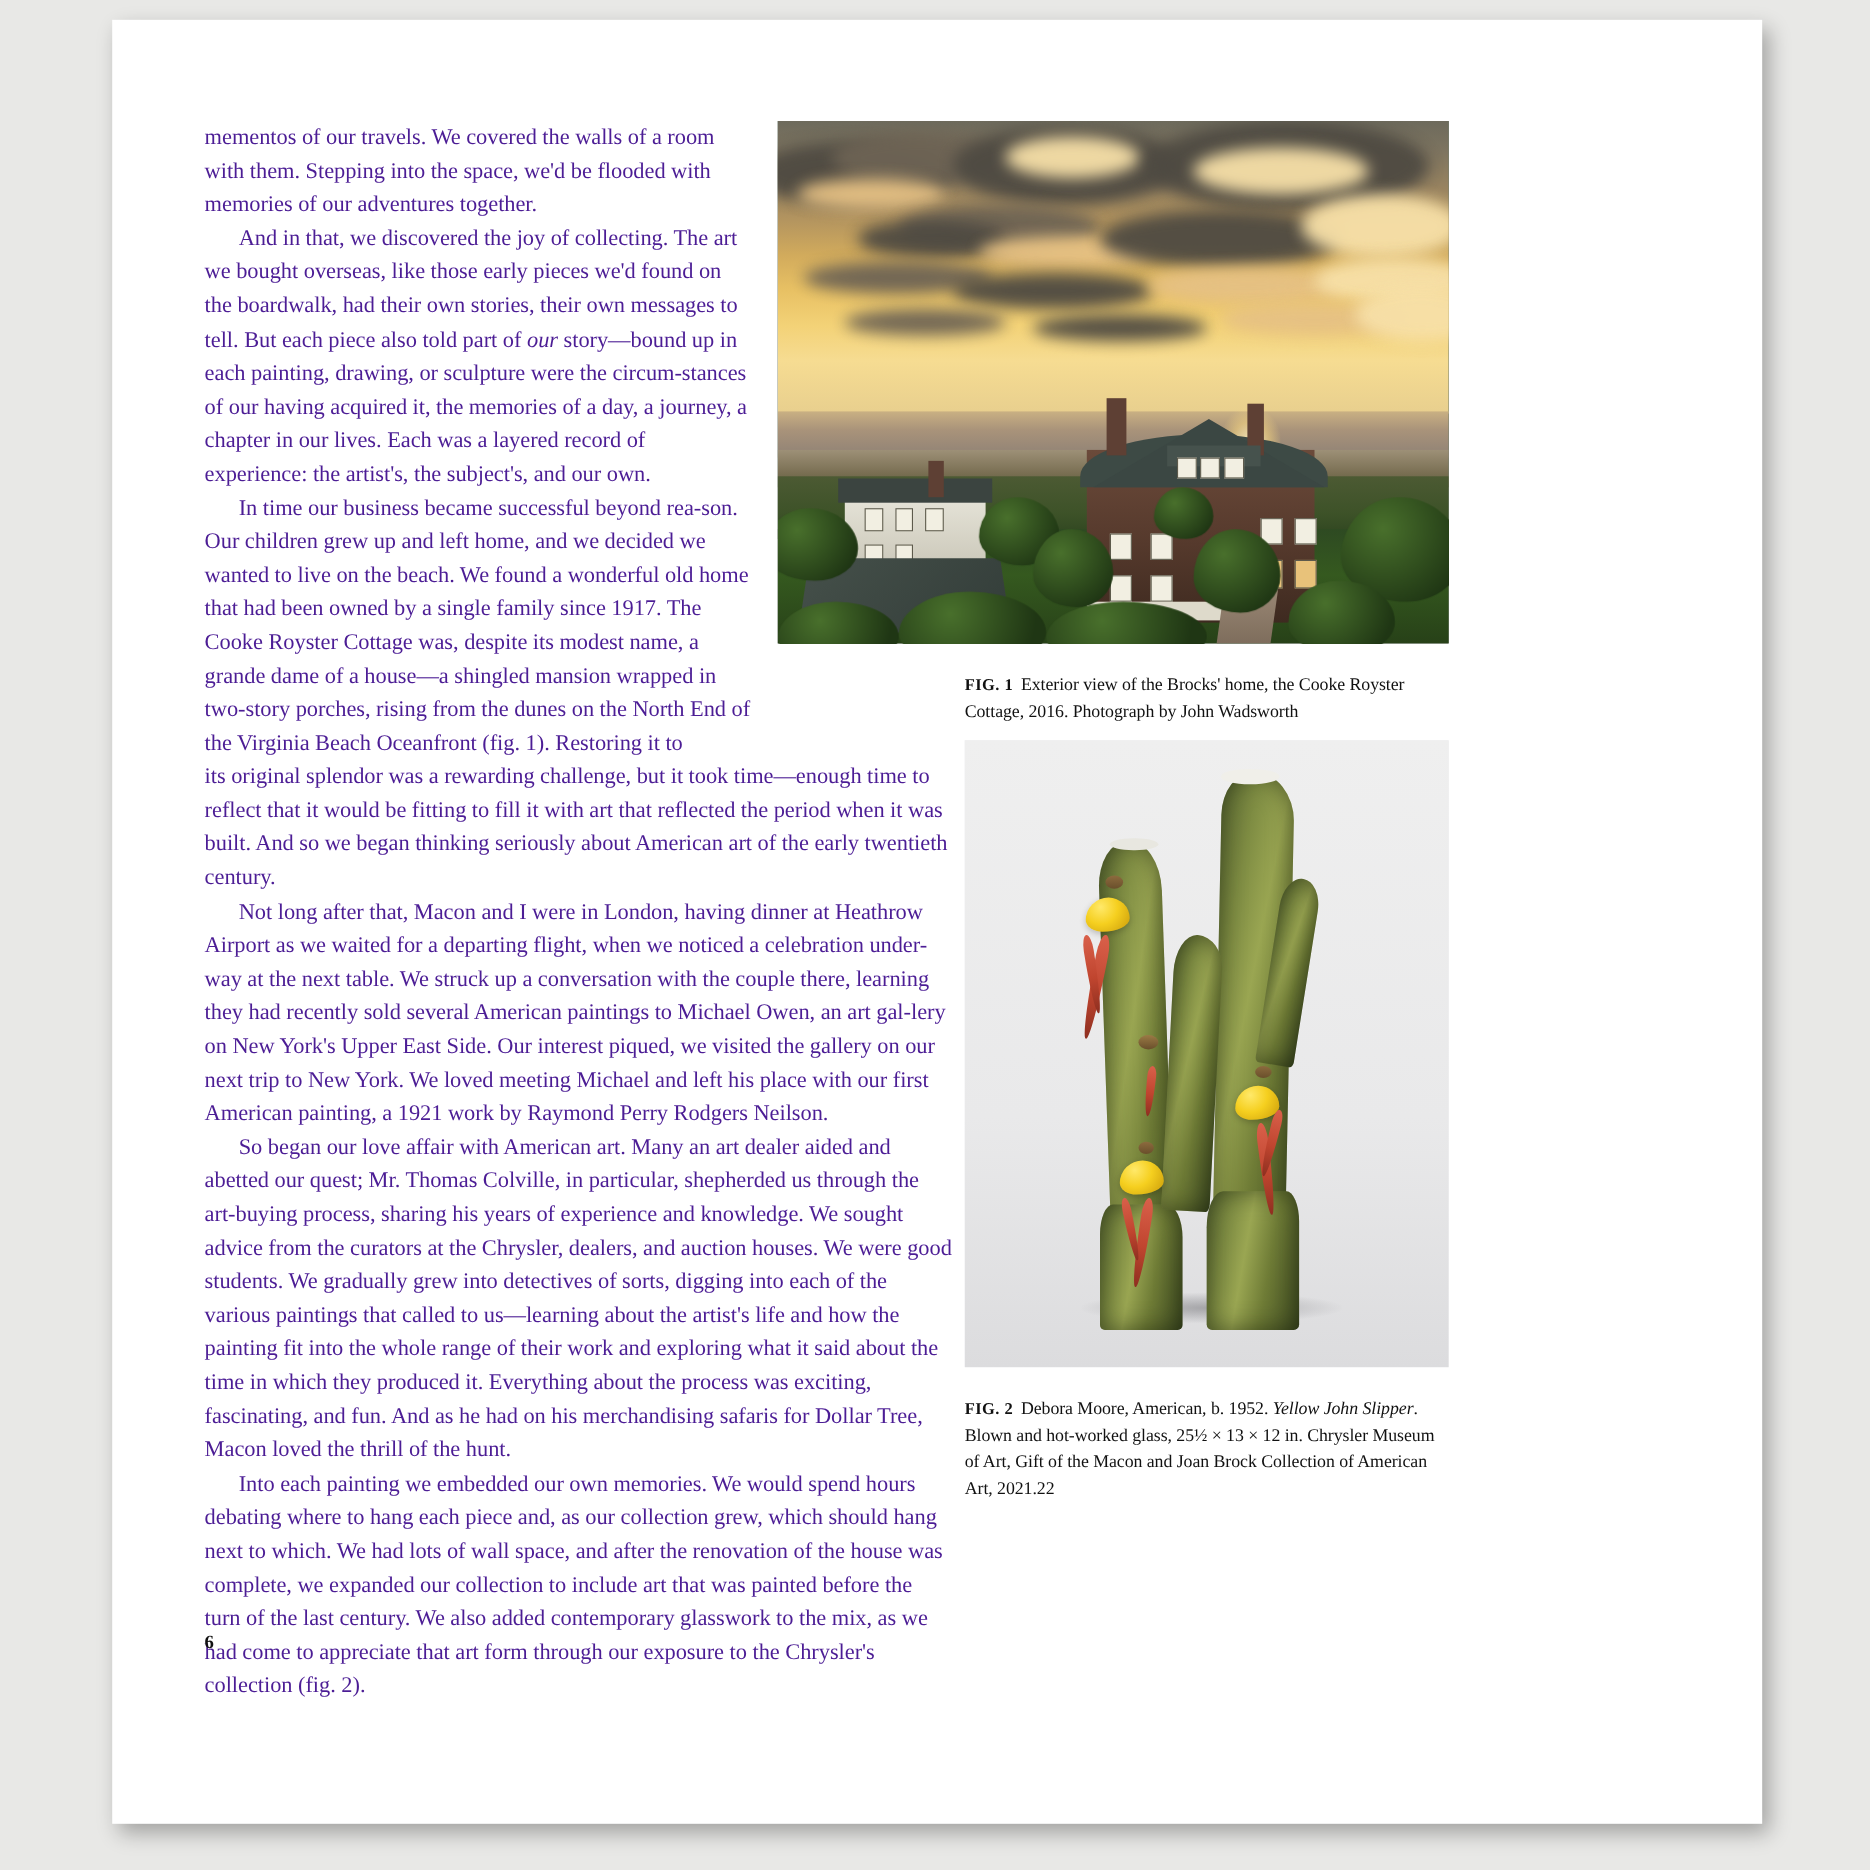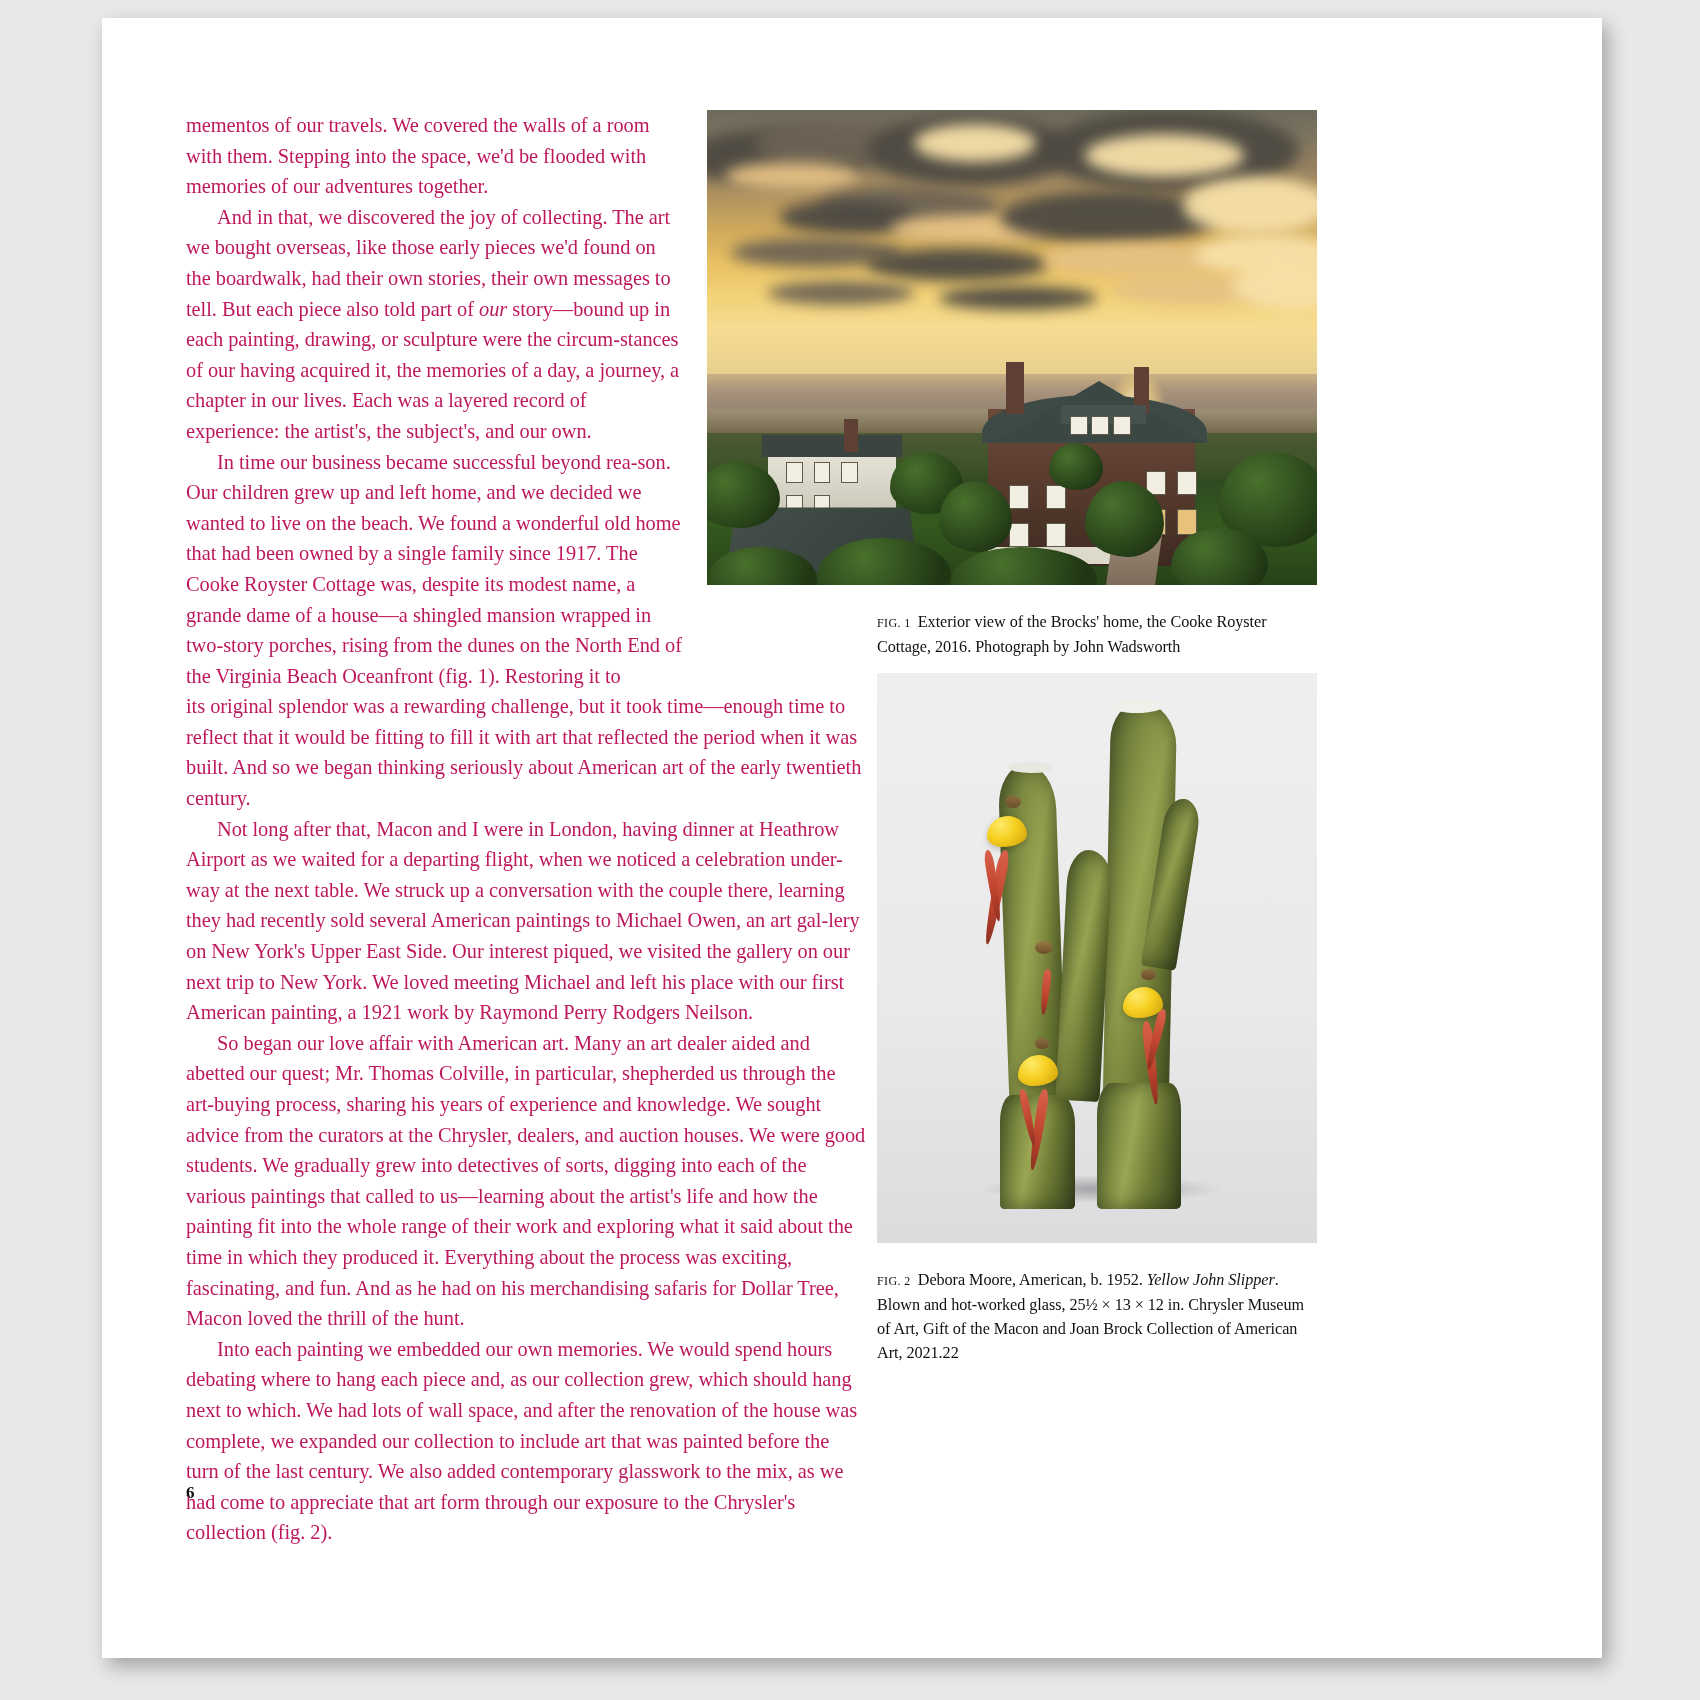--- a/index.html
+++ b/index.html
@@ -29,21 +29,21 @@
   .text-column {
     position: absolute;
     left: 84px;
     top: 92px;
     width: 680px;
   }
   .body-par {
     font-family: "Liberation Serif", "DejaVu Serif", serif;
     font-size: 20.4px;
     line-height: 30.6px;
-    color: #be185d;
+    color: #4c1d95;
     margin: 0;
     text-align: left;
     letter-spacing: -0.05px;
   }
   .body-par.indent { text-indent: 31px; }
   .narrow { width: 497px; }
   .wide   { width: 680px; }
   em { font-style: italic; }
 
   .page-number {
@@ -78,22 +78,22 @@
     font-size: 16.2px;
     line-height: 24px;
     color: #111;
     margin-top: 25px;
     width: 440px;
     letter-spacing: -0.05px;
   }
   #figure-1 .caption { margin-left: 170px; }
   .fig-label {
     font-variant: small-caps;
-    font-weight: normal;
-    font-size: 12px;
+    font-weight: bold;
+    font-size: 15px;
     letter-spacing: 0.4px;
   }
   .fig-gap { display:inline-block; width: 7px; }
 
   
   .sky {
     position:absolute; left:0; top:0; width:100%; height:56%;
     background:
       linear-gradient(to bottom,
         #6d6a5c 0%, #7d7460 10%, #968260 22%, #b4955f 34%,

